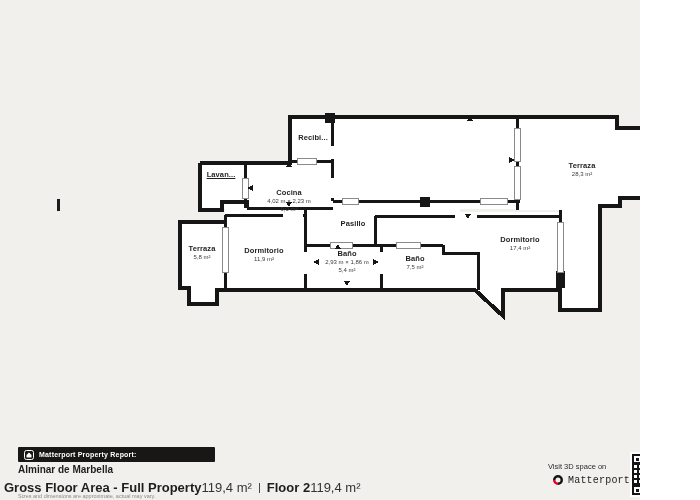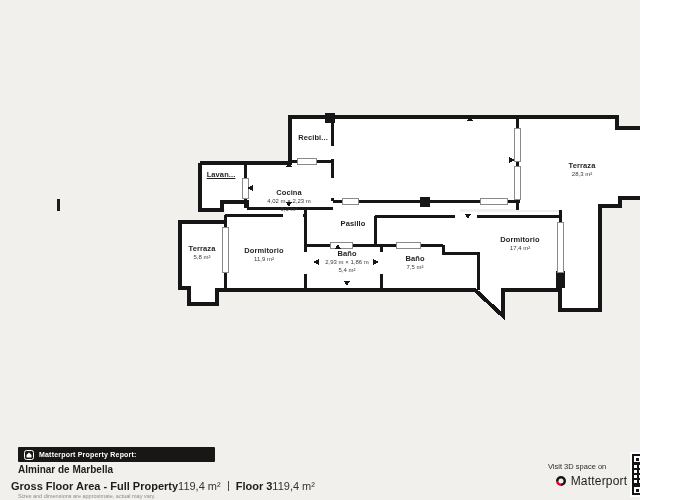--- a/index.html
+++ b/index.html
@@ -9,29 +9,29 @@
   
   .room-label{position:absolute;transform:translateX(-50%);text-align:center;color:#1f1f1f;white-space:nowrap;}
   .rname{font-size:7.5px;font-weight:bold;line-height:9px;letter-spacing:.1px;}
   .rdims,.rarea{font-size:6px;line-height:8px;color:#3a3a3a;}
   
   .scale-tick{position:absolute;left:57px;top:199px;width:3px;height:12px;background:#1c1c1c;}
   
   .report-bar{position:absolute;left:18px;top:447px;width:197px;height:15px;background:#191715;border-radius:1px;display:flex;align-items:center;gap:5px;padding:0 6px;box-sizing:border-box;}
   .report-bar-label{color:#ffffff;font-size:7px;font-weight:bold;letter-spacing:.2px;}
   .property-name{position:absolute;left:18px;top:464px;font-size:10px;font-weight:bold;color:#1d1d1d;}
-  .area-line{position:absolute;left:11px;top:480px;font-size:11px;color:#1d1d1d;display:flex;align-items:center;}
+  .area-line{position:absolute;left:4px;top:480px;font-size:13px;color:#1d1d1d;display:flex;align-items:center;}
   .area-line .lbl{font-weight:bold;}
   .area-line .val{font-weight:normal;color:#333;margin-left:0;}
   .vdivider{display:inline-block;width:1px;height:10px;background:#4a4a4a;margin:0 7px;}
   .disclaimer{position:absolute;left:18px;top:493px;font-size:5.5px;color:#8a8a8a;}
   .visit-block{position:absolute;left:548px;top:462px;width:86px;text-align:left;}
   .visit-text{font-size:7.5px;color:#2b2b2b;line-height:10px;}
   .brand-row{display:flex;align-items:center;justify-content:center;gap:4px;margin-top:2px;}
-  .brand-name{font-family:Liberation Sans, sans-serif;font-size:12px;color:#1d1d1d;letter-spacing:.2px;}
+  .brand-name{font-family:Liberation Mono, monospace;font-size:10px;color:#1d1d1d;letter-spacing:.2px;}
   
   .qr{position:absolute;left:630px;top:452px;width:50px;height:45px;background:#ffffff;}
   .qr-inner{position:absolute;inset:2px;background:
       repeating-linear-gradient(90deg,#151515 0 2px,transparent 2px 5px),
       repeating-linear-gradient(0deg,#151515 0 2px,#ffffff 2px 5px);}
   .finder{position:absolute;width:10px;height:10px;background:#ffffff;border:2px solid #151515;box-sizing:border-box;}
   .finder::after{content:"";position:absolute;left:2px;top:2px;width:3px;height:3px;background:#151515;}
   .finder.tl{left:2px;top:2px;} .finder.tr{right:2px;top:2px;} .finder.bl{left:2px;bottom:2px;}
 </style>
 </head>
@@ -169,21 +169,21 @@
     </svg>
     <span class="report-bar-label">Matterport Property Report:</span>
   </div>
 
   <div class="property-name">Alminar de Marbella</div>
 
   <div class="area-line">
     <span class="lbl">Gross Floor Area - Full Property</span>
     <span class="val">119,4 m²</span>
     <span class="vdivider"></span>
-    <span class="lbl">Floor 3</span>
+    <span class="lbl">Floor 2</span>
     <span class="val">119,4 m²</span>
   </div>
 
   <div class="disclaimer">Sizes and dimensions are approximate, actual may vary.</div>
 
   <div class="visit-block">
     <div class="visit-text">Visit 3D space on</div>
     <div class="brand-row">
       <svg width="12" height="12" viewBox="0 0 24 24">
         <path d="M12 2 a10 10 0 0 1 10 10 l-5 0 a5 5 0 0 0 -5 -5 z" fill="#161616"></path>

